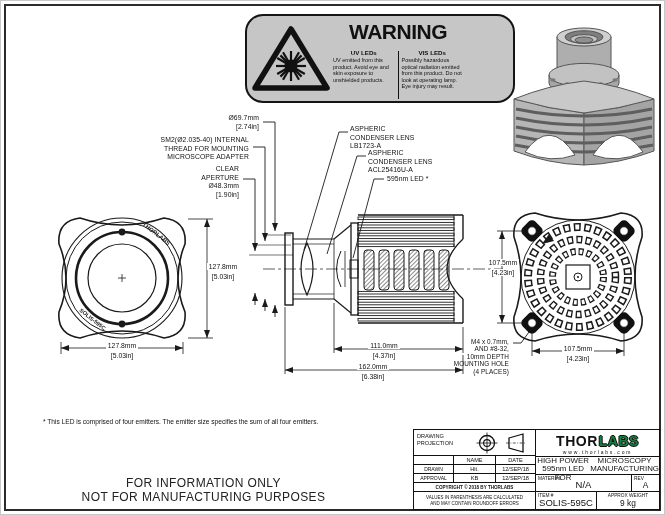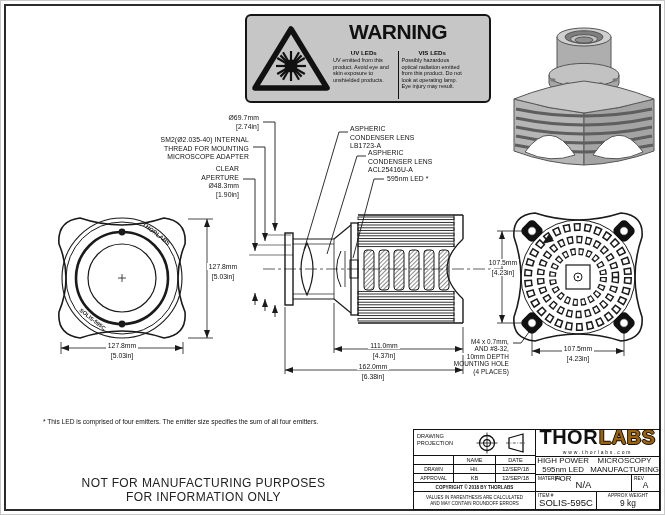--- a/index.html
+++ b/index.html
@@ -5,21 +5,21 @@
   html,body{margin:0;padding:0;background:#dcdcdc;font-family:"Liberation Sans",sans-serif;}
   .stage{position:relative;width:665px;height:515px;background:#ffffff;border:1px solid #c8c8c8;overflow:hidden;box-sizing:border-box;}
   .frame{position:absolute;left:3px;top:3px;right:3px;bottom:3px;border:2px solid #2b2b2b;pointer-events:none;}
   .lw{position:absolute;left:0;top:0;}
   .ov{position:absolute;color:#111;}
   .ann{font-size:6.8px;line-height:8.6px;letter-spacing:0.1px;}
   .ar{text-align:right;}
   .dim{font-size:6.8px;line-height:9.5px;text-align:center;}
   .dim span{background:#fff;padding:0 2px;}
   
-  .warning{position:absolute;left:244px;top:13px;width:246px;height:89px;background:#c6c6c6;border:2.5px solid #141414;border-radius:6px;box-sizing:border-box;}
+  .warning{position:absolute;left:244px;top:13px;width:270px;height:89px;background:#c6c6c6;border:2.5px solid #141414;border-radius:18px;box-sizing:border-box;}
   .warn-tri{position:absolute;left:4px;top:8px;}
   .warn-title{position:absolute;left:86px;top:4px;width:130px;text-align:center;font-size:21px;font-weight:900;letter-spacing:-0.5px;color:#111;}
   .warn-cols{position:absolute;left:84px;top:33px;width:134px;display:flex;}
   .warn-col{width:64px;padding:0 2px;}
   .warn-divider{width:0;border-left:1.6px solid #111;margin:2px 1px 0 1px;height:48px;}
   .warn-h{font-size:6.2px;font-weight:bold;text-align:center;margin-bottom:1px;color:#111;}
   .warn-b{font-size:5.5px;line-height:6.6px;color:#111;}
   .info{font-size:12px;line-height:13.5px;text-align:center;letter-spacing:0.4px;color:#222;}
   
   .tb{position:absolute;left:412px;top:428px;width:247px;height:81px;border:1.6px solid #111;box-sizing:border-box;display:flex;color:#111;background:#fff;}
@@ -27,22 +27,22 @@
   .tb-left{width:122px;border-right:1.2px solid #111;display:flex;flex-direction:column;}
   .tb-right{flex:1;display:flex;flex-direction:column;}
   .tb-proj{height:26px;border-bottom:1.2px solid #111;position:relative;}
   .tb-proj-label{position:absolute;left:3px;top:3px;font-size:5.6px;line-height:6.6px;}
   .tb-row{height:9px;display:flex;border-bottom:1.2px solid #111;}
   .tb-c{border-right:1.2px solid #111;display:flex;align-items:center;justify-content:center;font-size:5.6px;}
   .tb-c:last-child{border-right:none;}
   .c1{width:40px;}.c2{width:42px;}.c3{flex:1;}
   .tb-copy{height:9px;border-bottom:1.2px solid #111;display:flex;align-items:center;justify-content:center;font-size:4.6px;font-weight:bold;}
   .tb-note{flex:1;display:flex;flex-direction:column;align-items:center;justify-content:center;font-size:4.5px;line-height:5.6px;text-align:center;}
-  .tb-logo{height:19px;display:flex;align-items:flex-end;justify-content:center;font-size:20px;font-weight:900;letter-spacing:0.5px;}
-  .logo-labs{color:#a16207;text-shadow:-1px 0 #111,1px 0 #111,0 -1px #111,0 1px #111;margin-left:1px;}
+  .tb-logo{height:19px;display:flex;align-items:flex-end;justify-content:center;font-size:14px;font-weight:900;letter-spacing:0.5px;}
+  .logo-labs{color:#15803d;text-shadow:-1px 0 #111,1px 0 #111,0 -1px #111,0 1px #111;margin-left:1px;}
   .tb-web{height:8px;border-bottom:1.2px solid #111;text-align:center;font-size:5px;letter-spacing:1.8px;line-height:7px;}
   .tb-title{height:18px;border-bottom:1.2px solid #111;text-align:center;font-size:7.9px;line-height:8.8px;display:flex;flex-direction:row;justify-content:center;}
   .tb-matrow,.tb-itemrow{height:17.5px;display:flex;}
   .tb-matrow{border-bottom:1.2px solid #111;}
   .cell{position:relative;display:flex;align-items:flex-end;justify-content:center;}
   .cell .lab{position:absolute;left:2px;top:1px;font-size:4.8px;}
   .cell .lab-c{position:absolute;left:0;right:0;top:1px;text-align:center;font-size:4.8px;}
   .mat{flex:1;border-right:1.2px solid #111;}
   .rev{width:27px;}
   .item{flex:1;border-right:1.2px solid #111;}
@@ -308,22 +308,22 @@
     <div><span>107.5mm</span></div>
     <div><span>[4.23in]</span></div>
   </div>
   <div class="ov dim" style="left:537px;top:343px;width:80px;">
     <div><span>107.5mm</span></div>
     <div><span>[4.23in]</span></div>
   </div>
 
   <div class="ov" style="left:42px;top:417px;font-size:6.6px;">* This LED is comprised of four emitters. The emitter size specifies the sum of all four emitters.</div>
   <div class="ov info" style="left:55px;top:476px;width:295px;">
+    <div>FOR INFORMATION ONLY</div>
     <div>NOT FOR MANUFACTURING PURPOSES</div>
-    <div>FOR INFORMATION ONLY</div>
   </div>
 
   <div class="warning">
     <svg class="warn-tri" width="80" height="70" viewBox="0 0 80 70">
       <polygon points="40,5 76,64 4,64" fill="none" stroke="#111" stroke-width="5.5" stroke-linejoin="round"></polygon>
       <g stroke="#111" stroke-width="2.2">
         <line x1="40" y1="27" x2="40" y2="57"></line>
           <line x1="25" y1="42" x2="55" y2="42"></line>
         <line x1="29.4" y1="31.4" x2="50.6" y2="52.6"></line>
           <line x1="50.6" y1="31.4" x2="29.4" y2="52.6"></line>

